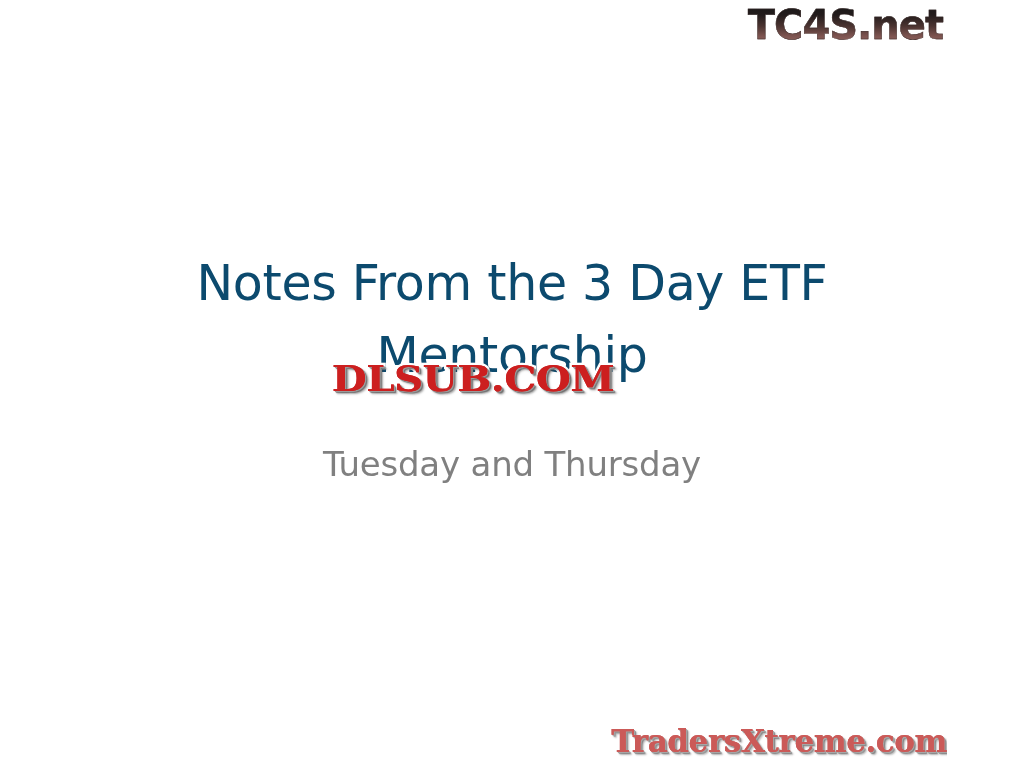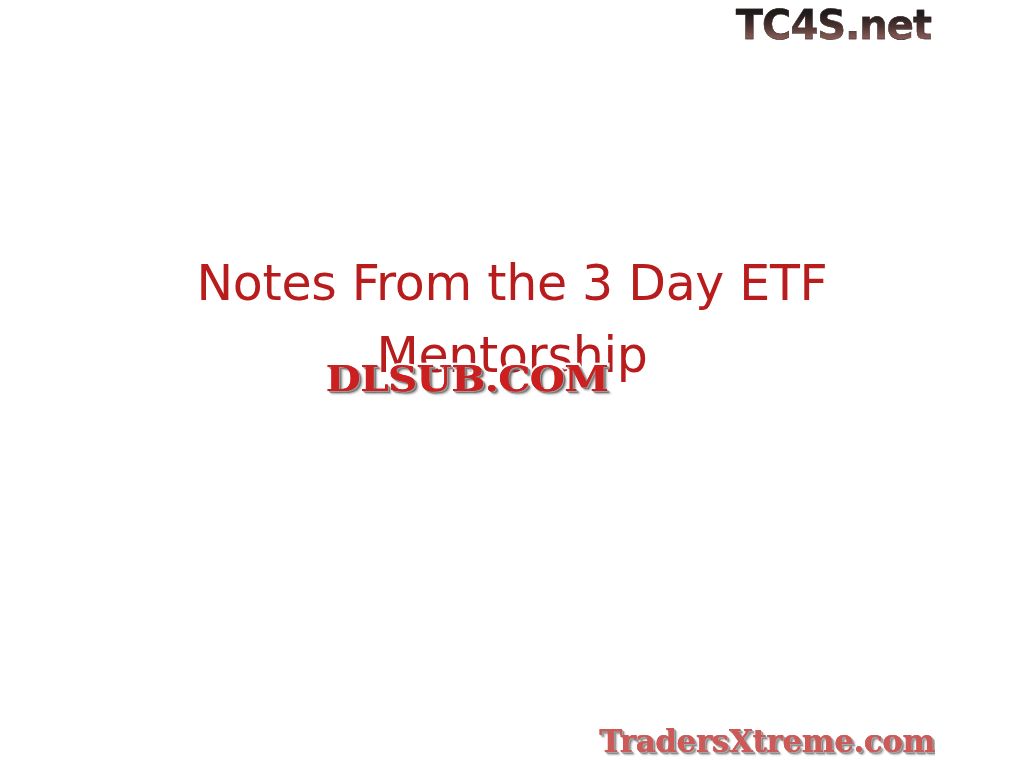--- a/index.html
+++ b/index.html
@@ -11,20 +11,21 @@
   body {
     font-family: "Liberation Sans", sans-serif;
   }
 
   .slide {
     position: relative;
     width: 935px;
     height: 768px;
     background: #ffffff;
     overflow: hidden;
+    padding-left: 12px;
   }
 
   
   .logo-tc4s {
     position: absolute;
     top: 2px;
     right: 4px;
     font-family: "DejaVu Sans", sans-serif;
     font-weight: 700;
     font-size: 40px;
@@ -51,21 +52,21 @@
     top: 248px;
     width: 832px;
     text-align: center;
   }
   .slide-title {
     margin: 0;
     font-family: "DejaVu Sans", "Liberation Sans", sans-serif;
     font-weight: 400;
     font-size: 49px;
     line-height: 72px;
-    color: #b91c1c;
+    color: #0c4a6e;
     letter-spacing: -0.3px;
   }
 
   
   .subtitle-block {
     position: absolute;
     left: 96px;
     top: 442px;
     width: 832px;
     text-align: center;
@@ -170,19 +171,22 @@
     <div class="slide-title">Mentorship</div>
   </div>
 
   <div class="wm-dlsub">
     <span class="wm-dlsub-text">DLSUB.COM</span>
     <div class="wm-dlsub-fill">
       <span>DLSUB.COM</span>
     </div>
   </div>
 
+  <div class="subtitle-block">
+    <div class="slide-subtitle">Tuesday and Thursday</div>
+  </div>
 
   <div class="wm-traders">
     <span class="wm-traders-text">TradersXtreme.com</span>
     <div class="wm-traders-fill">TradersXtreme.com</div>
   </div>
 
 </div>
 
 </body></html>

